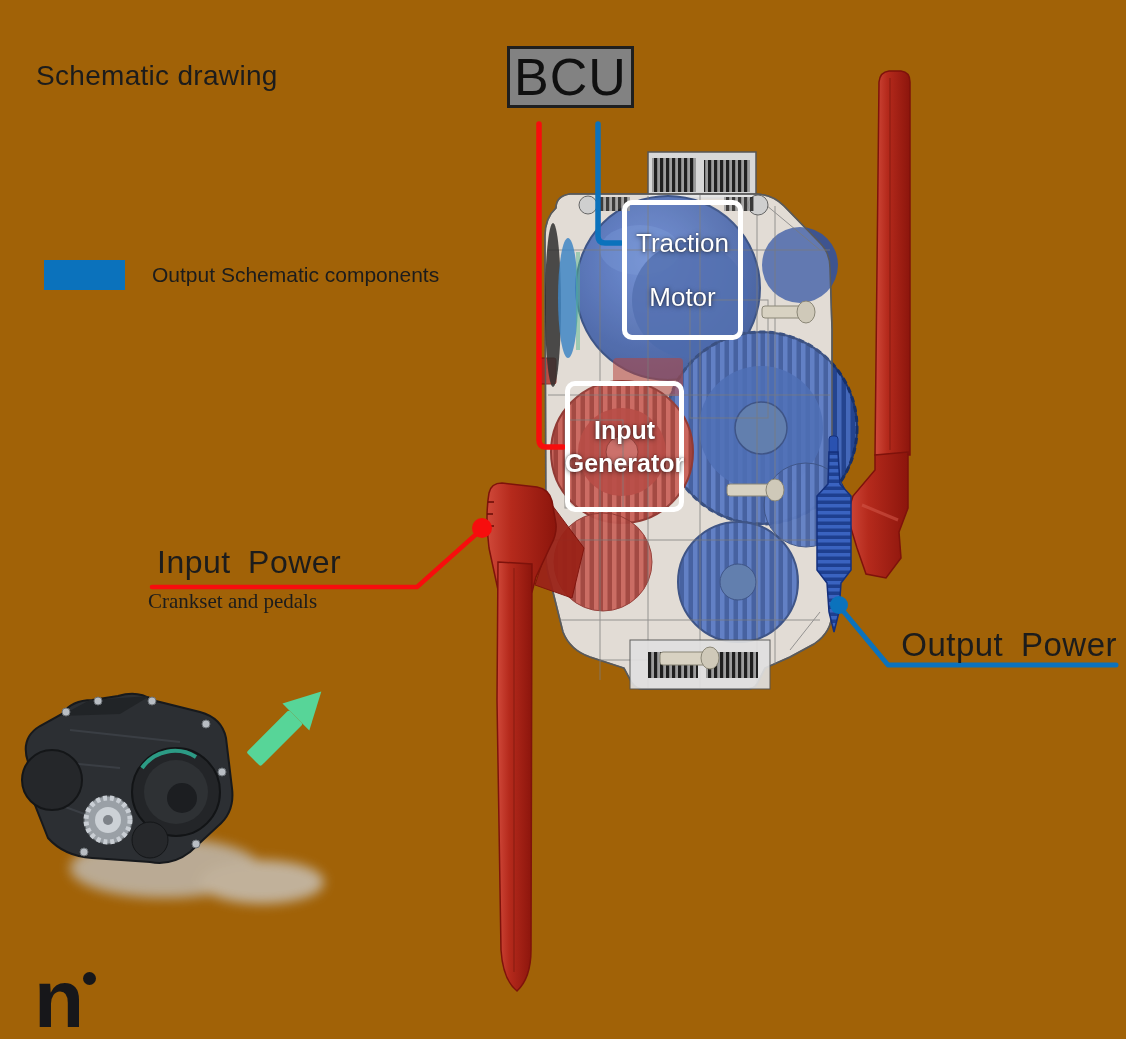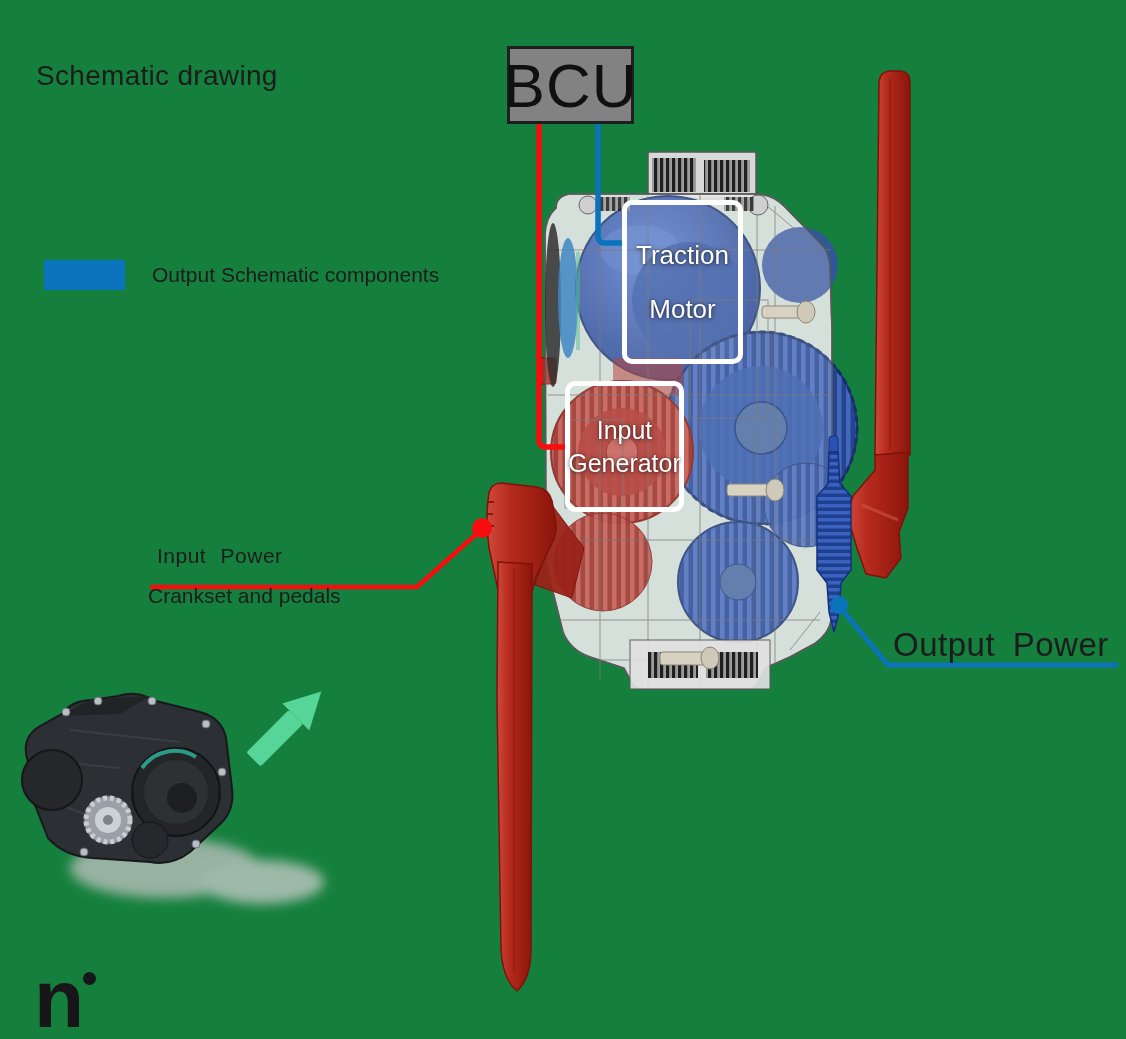--- a/index.html
+++ b/index.html
@@ -1,53 +1,53 @@
 <!DOCTYPE html>
 <html><head>
 <meta charset="utf-8">
 <style>
   * { margin:0; padding:0; box-sizing:border-box; }
   html,body { background:#ffffff; }
   .canvas {
-    position:relative; width:1126px; height:1039px; background:#15803d;
+    position:relative; width:1126px; height:1039px; background:#a16207;
     overflow:hidden; font-family:"Liberation Sans","DejaVu Sans",sans-serif;
   }
   svg.scene { position:absolute; left:0; top:0; z-index:1; }
 
   .overlay { position:absolute; z-index:2; }
 
   .slide-title { left:36px; top:60px; font-size:28px; color:#1c1c1c; letter-spacing:.3px; }
 
   .bcu-box {
-    left:507px; top:46px; width:127px; height:78px;
+    left:507px; top:46px; width:127px; height:62px;
     background:#828282; border:3px solid #1f1f1f;
     display:flex; align-items:center; justify-content:center;
-    font-size:62px; color:#101010; letter-spacing:1px;
+    font-size:52px; color:#101010; letter-spacing:1px;
   }
 
   .legend { left:44px; top:260px; }
   .legend-row { display:flex; align-items:center; margin-bottom:20px; }
   .legend-swatch { width:81px; height:30px; margin-right:27px; flex:0 0 auto; }
   .legend-label { font-size:21px; color:#1c1c1c; white-space:nowrap; }
 
   .label-box {
     border:5px solid #ffffff; border-radius:10px; color:#ffffff;
     display:flex; align-items:center; justify-content:center; text-align:center;
     text-shadow:0 1px 5px rgba(0,0,0,.55), 0 0 2px rgba(0,0,0,.45);
     background:rgba(255,255,255,0.04);
   }
-  .label-box.traction { left:622px; top:200px; width:121px; height:164px; font-size:26px; line-height:2.08;align-items:center; }
-  .label-box.generator { left:565px; top:381px; width:119px; height:131px; font-size:25px; line-height:1.3; }
+  .label-box.traction { left:622px; top:200px; width:121px; height:140px; font-size:26px; line-height:2.08;align-items:center; }
+  .label-box.generator { left:565px; top:381px; width:119px; height:131px; font-size:25px; line-height:1.3;font-weight:bold; }
 
   .callout { color:#1c1c1c; }
-  .callout-title { font-size:21px; letter-spacing:.5px; word-spacing:8px; white-space:nowrap; }
-  .callout-sub { font-size:21px; margin-top:16px; white-space:nowrap; }
+  .callout-title { font-size:32px; letter-spacing:.5px; word-spacing:8px; white-space:nowrap; }
+  .callout-sub { font-size:21px; margin-top:8px; white-space:nowrap;font-family:Liberation Serif, serif; }
   .callout.input { left:148px; top:544px; }
   .callout.input .callout-title { padding-left:9px; }
-  .callout.output { left:893px; top:626px; width:224px; text-align:left; }
+  .callout.output { left:893px; top:626px; width:224px; text-align:right; }
   .callout.output .callout-title { font-size:33px; }
 
   .brand-logo { left:34px; top:958px; width:80px; height:80px; }
   .brand-logo .letter { font-size:82px; font-weight:700; color:#17171a; line-height:1; letter-spacing:-2px; }
   .brand-logo .dot { position:absolute; left:49px; top:14px; width:13px; height:13px; border-radius:50%; background:#17171a; }
 </style>
 </head>
 <body>
 
 <div class="canvas">

